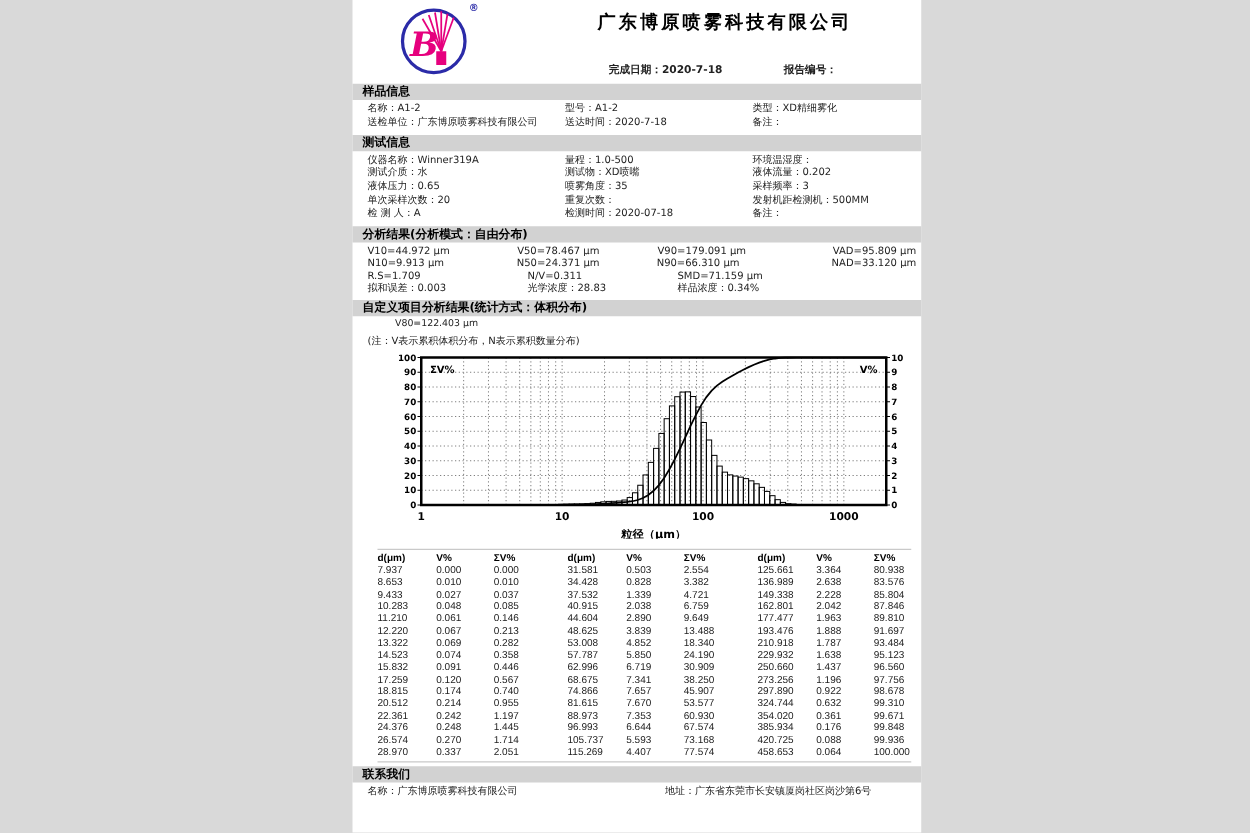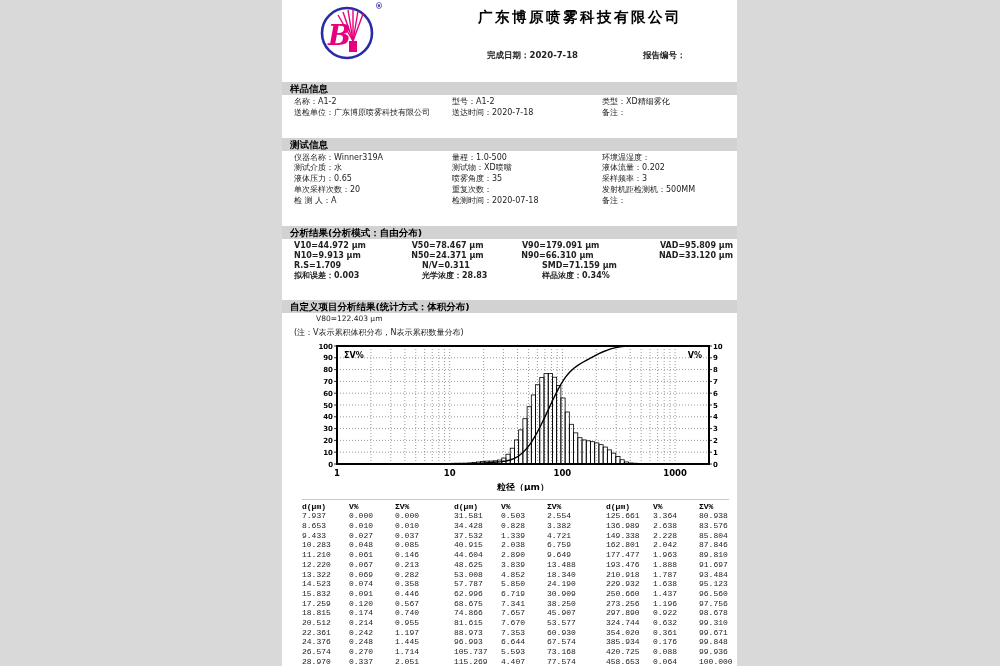--- a/index.html
+++ b/index.html
@@ -11,52 +11,52 @@
   }
   .paper{position:absolute;left:282px;top:0;width:455px;height:666px;background:#ffffff;color:#1a1a1a;}
 
   
   .report-header{position:relative;height:64px;}
   .logo{position:absolute;left:37px;top:3px;width:58px;height:58px;}
   .logo .tm{position:absolute;right:-6px;top:-1px;font-size:8px;color:#2b2ba8;font-weight:bold;}
   .company-title{position:absolute;left:196px;top:8px;font-size:14.5px;font-weight:bold;letter-spacing:2.5px;color:#000;white-space:nowrap;font-family:"DejaVu Serif","Liberation Serif",serif;}
   .date-row{position:absolute;top:50px;left:0;width:100%;font-size:8.5px;font-weight:bold;color:#222;}
   .date-complete{position:absolute;left:205px;white-space:nowrap;}
-  .date-report{position:absolute;left:345px;white-space:nowrap;margin-left:16px;}
+  .date-report{position:absolute;left:345px;white-space:nowrap;}
 
   
-  .secbar{background:#d2d2d2;height:13px;line-height:13px;font-size:9.5px;font-weight:bold;color:#000;padding-left:8px;margin-top:18px;}
+  .secbar{background:#d2d2d2;height:13px;line-height:13px;font-size:9.5px;font-weight:bold;color:#000;padding-left:8px;margin-top:3px;}
 
   
   .fields{padding:2px 4px 1px 12px;}
   .frow{display:flex;line-height:10.8px;font-size:8px;color:#222;white-space:nowrap;}
   .fcell{overflow:visible;}
   .c0{width:158px;}.c1{width:150px;}.c2{flex:1;}
   .cc0{width:238px;}.cc1{flex:1;}
-  .arow{display:flex;line-height:10px;font-size:8px;color:#222;white-space:nowrap;font-weight:bold;}
+  .arow{display:flex;line-height:10px;font-size:8px;color:#222;white-space:nowrap;}
   .a0{width:128px;}.a1{width:120px;}.a2{width:135px;}.a3{flex:1;margin-left:14px;}
   .custom-line{padding:1px 0 1px 12px;font-size:7.5px;line-height:10px;color:#222;margin-left:22px;}
   .note-line{padding:2px 0 0 12px;font-size:8px;line-height:11px;color:#222;}
 
   
   .chart-wrap{padding:3px 0 0 29px;}
   .grid{stroke:#555;stroke-width:0.6;stroke-dasharray:1,2;fill:none;}
   .bar{fill:none;stroke:#000;stroke-width:0.8;}
   .curve{fill:none;stroke:#000;stroke-width:1.4;}
   .frame{fill:none;stroke:#000;stroke-width:2;}
   .tk{stroke:#000;stroke-width:0.8;}
   .tick{font-size:7px;font-weight:bold;fill:#000;}
   .xtick{font-size:8.5px;font-weight:bold;fill:#000;}
   .xlabel{font-size:9px;font-weight:bold;fill:#000;}
   .axlab{font-size:8px;font-weight:bold;fill:#000;}
 
   
   .tbl{display:flex;margin:4px 8px 0 20px;padding:2px 0;border-top:1px solid #c9c9c9;border-bottom:1px solid #c9c9c9;}
   .tbl-group{width:152px;}
-  .tbl-row{display:flex;line-height:9.7px;font-size:8px;font-family:Liberation Mono, monospace;color:#222;white-space:nowrap;}
+  .tbl-row{display:flex;line-height:9.7px;font-size:8px;font-family:Liberation Sans, sans-serif;color:#222;white-space:nowrap;}
   .tbl-head{font-weight:bold;color:#000;}
   .t0{width:47px;}.t1{width:46px;}.t2{width:59px;}
 </style>
 </head>
 <body>
 
 <div class="paper">
 
   <div class="report-header">
     <div class="logo">

